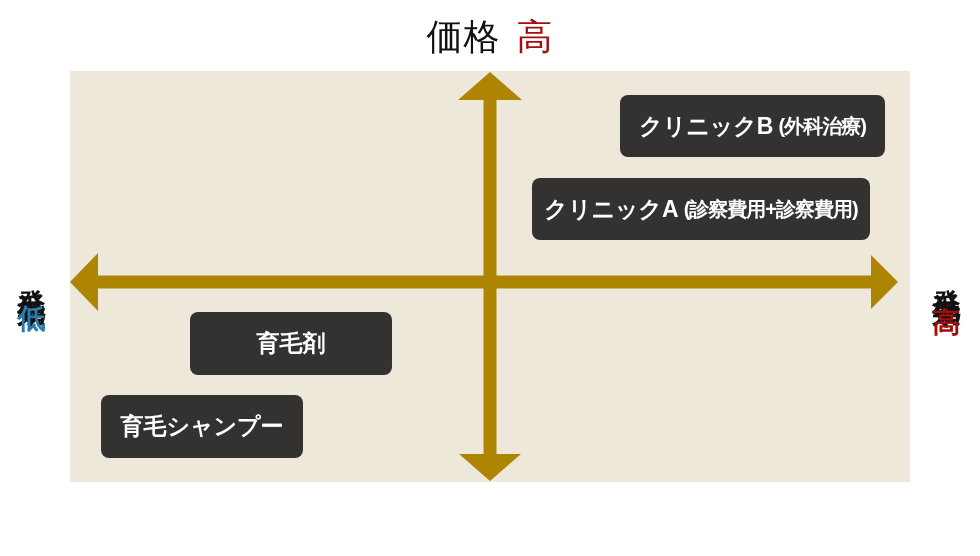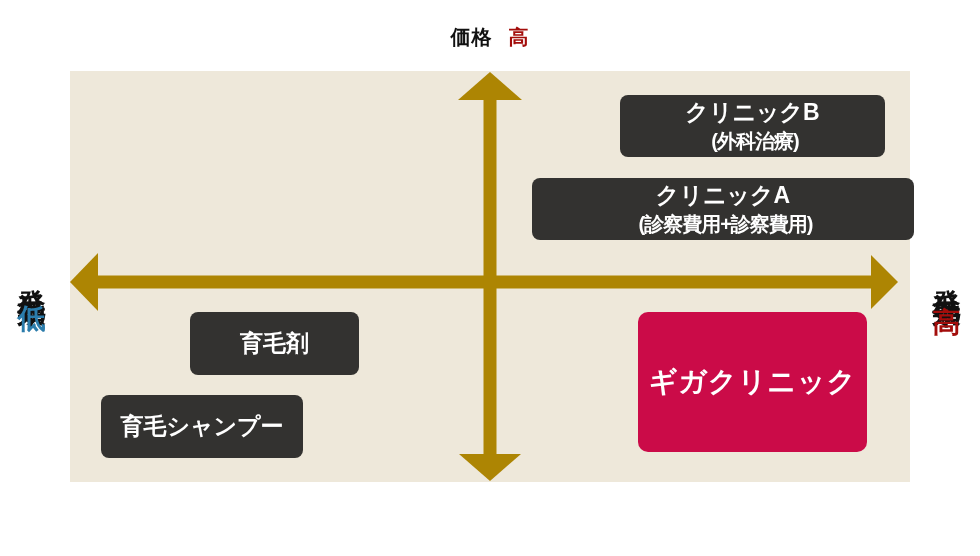--- a/index.html
+++ b/index.html
@@ -21,21 +21,21 @@
 
   
   .arrows { position: absolute; left: 0; top: 0; width: 840px; height: 411px; display: block; }
   .arrows rect, .arrows polygon { fill: var(--arrow-gold, #ad8503); }
 
   
   .h-caption {
     position: absolute;
     left: 70px; width: 840px;
     text-align: center;
-    font-size: 20px; font-weight: bold;
+    font-size: 36px; font-weight: normal;
     color: var(--axis-text, #111111);
     letter-spacing: 1px;
     line-height: 32px;
     white-space: nowrap;
   }
   .h-caption.top { top: 21px; }
   .h-caption.bottom { top: 502px; }
   .h-caption .val { margin-left: 16px; }
 
   
@@ -62,28 +62,27 @@
   .item {
     position: absolute;
     display: flex;
     align-items: center;
     justify-content: center;
     border-radius: 8px;
     background: var(--box-dark-bg, #333230);
     color: var(--box-dark-text, #ffffff);
     font-weight: bold;
     white-space: nowrap;
-    flex-direction: column;
   }
   .item .main { font-size: 23px; }
   .item .note { font-size: 20px; margin-left: 5px; letter-spacing: -1px; }
 
   .item.clinic-b   { left: 550px; top: 24px;  width: 265px; height: 62px; }
-  .item.clinic-a   { left: 462px; top: 107px; width: 382px; height: 62px; }
-  .item.ikumozai   { left: 120px; top: 241px; width: 169px; height: 63px; }
+  .item.clinic-a   { left: 462px; top: 107px; width: 338px; height: 62px; }
+  .item.ikumozai   { left: 120px; top: 241px; width: 202px; height: 63px; }
   .item.shampoo    { left: 31px;  top: 324px; width: 202px; height: 63px; }
 
   .item.highlight {
     left: 568px; top: 241px; width: 229px; height: 140px;
     background: var(--highlight-box-bg, #cb0b48);
     color: var(--highlight-box-text, #ffffff);
     border-radius: 10px;
   }
   .item.highlight .main { font-size: 28px; letter-spacing: 1px; }
 </style>
@@ -120,23 +119,20 @@
     </div>
 
     <div class="item ikumozai">
       <span class="main">育毛剤</span>
     </div>
 
     <div class="item shampoo">
       <span class="main">育毛シャンプー</span>
     </div>
 
-    <div class="item highlight">
-      <span class="main">ギガクリニック</span>
-    </div>
 
   </div>
 
 
   <div class="v-caption left">
     <span class="axis">発毛効果</span><span class="val low">低</span>
   </div>
 
   <div class="v-caption right">
     <span class="axis">発毛効果</span><span class="val high">高</span>

